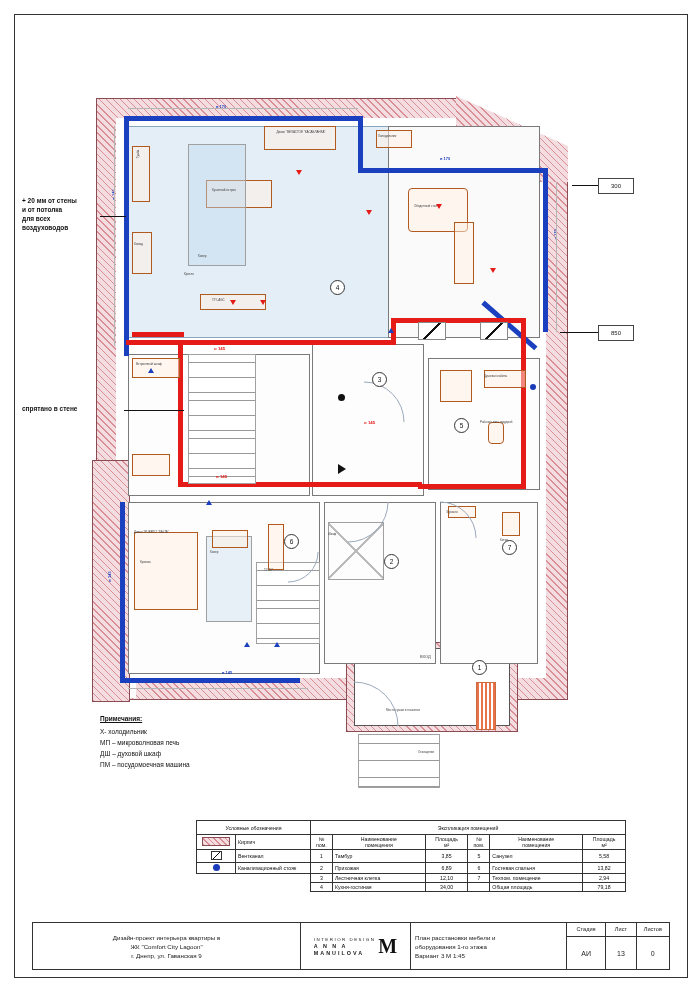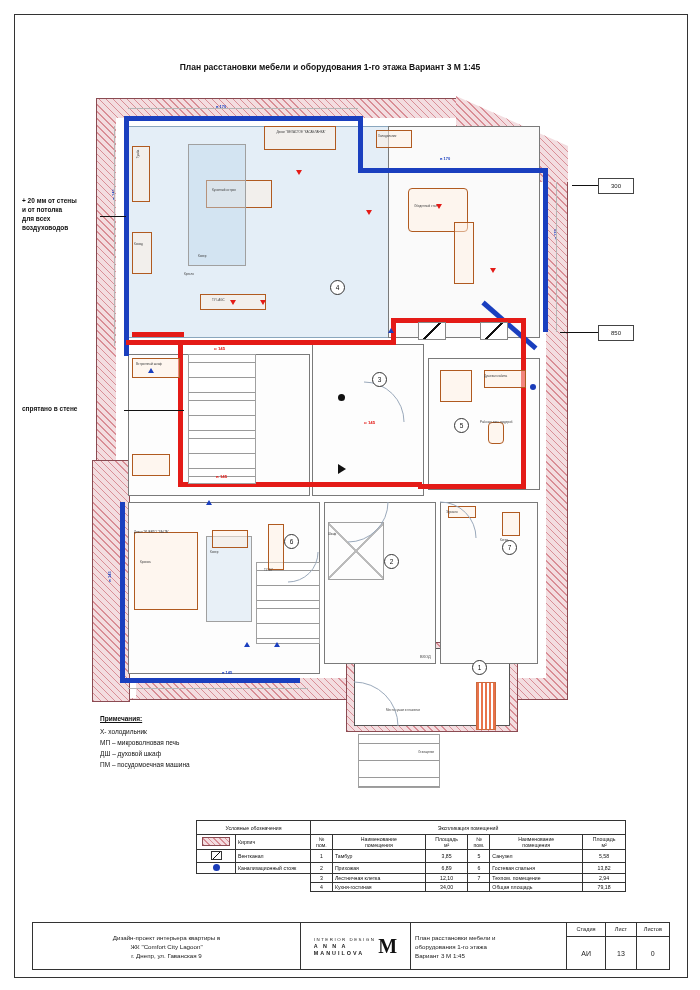--- a/index.html
+++ b/index.html
@@ -61,21 +61,20 @@
   .sub .h:last-child{border-right:none;}
   .sub .h .t{border-bottom:1px solid #333;font-size:5.6px;padding:2px 0;text-align:center;}
   .sub .h .v{flex:1;display:flex;align-items:center;justify-content:center;font-size:7px;}
 </style>
 </head>
 <body>
 
 <div id="sheet">
   <div class="frame"></div>
 
-  <div class="title-top">План расстановки мебели и оборудования 1-го этажа Вариант 3 М 1:45</div>
 
   <div class="plan">
 
     <div class="hatch" style="left:8px;top:16px;width:470px;height:600px;"></div>
     <div class="white" style="left:28px;top:36px;width:430px;height:560px;border:none;background:#fff;"></div>
 
     <div class="white" style="left:370px;top:16px;width:110px;height:80px;background:#fff;border:none;"></div>
     <div class="hatch" style="left:368px;top:14px;width:112px;height:86px;clip-path:polygon(0 0,100% 58%,100% 100%,0 100%);border:none;"></div>
 
     <div class="white" style="left:8px;top:380px;width:40px;height:236px;background:#fff;border:none;"></div>

